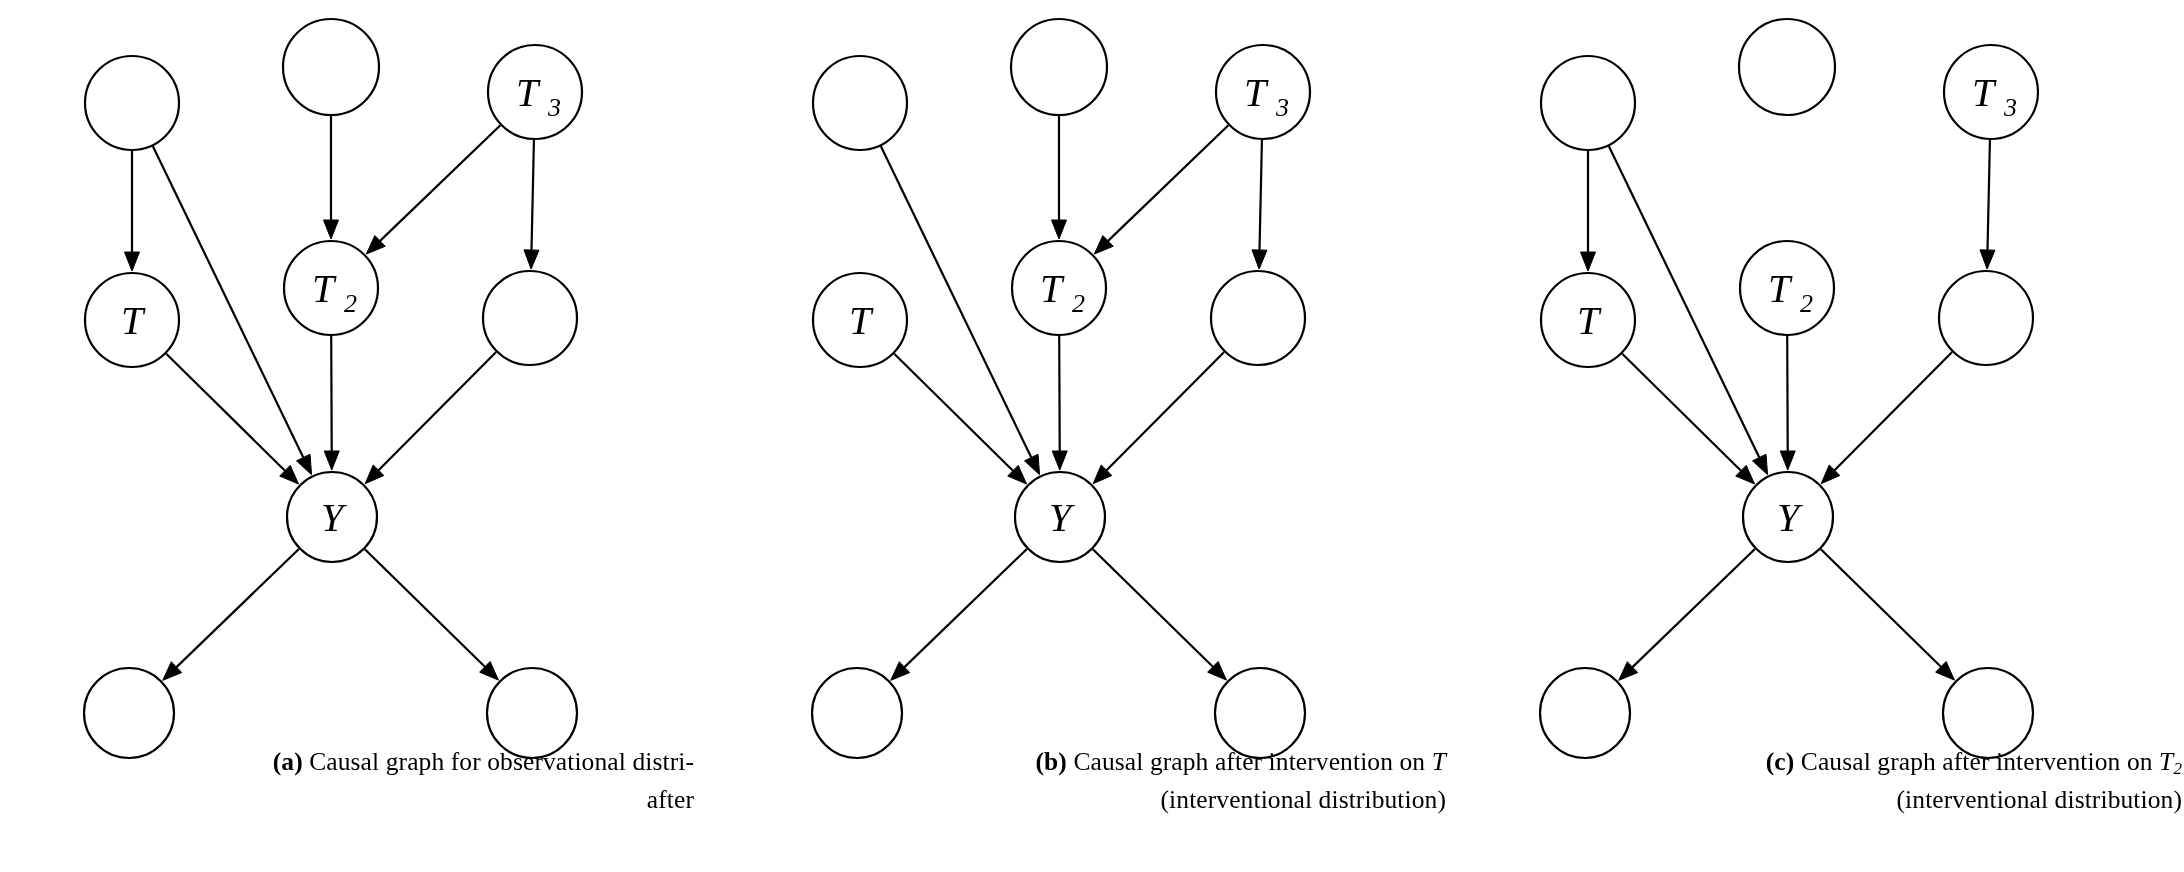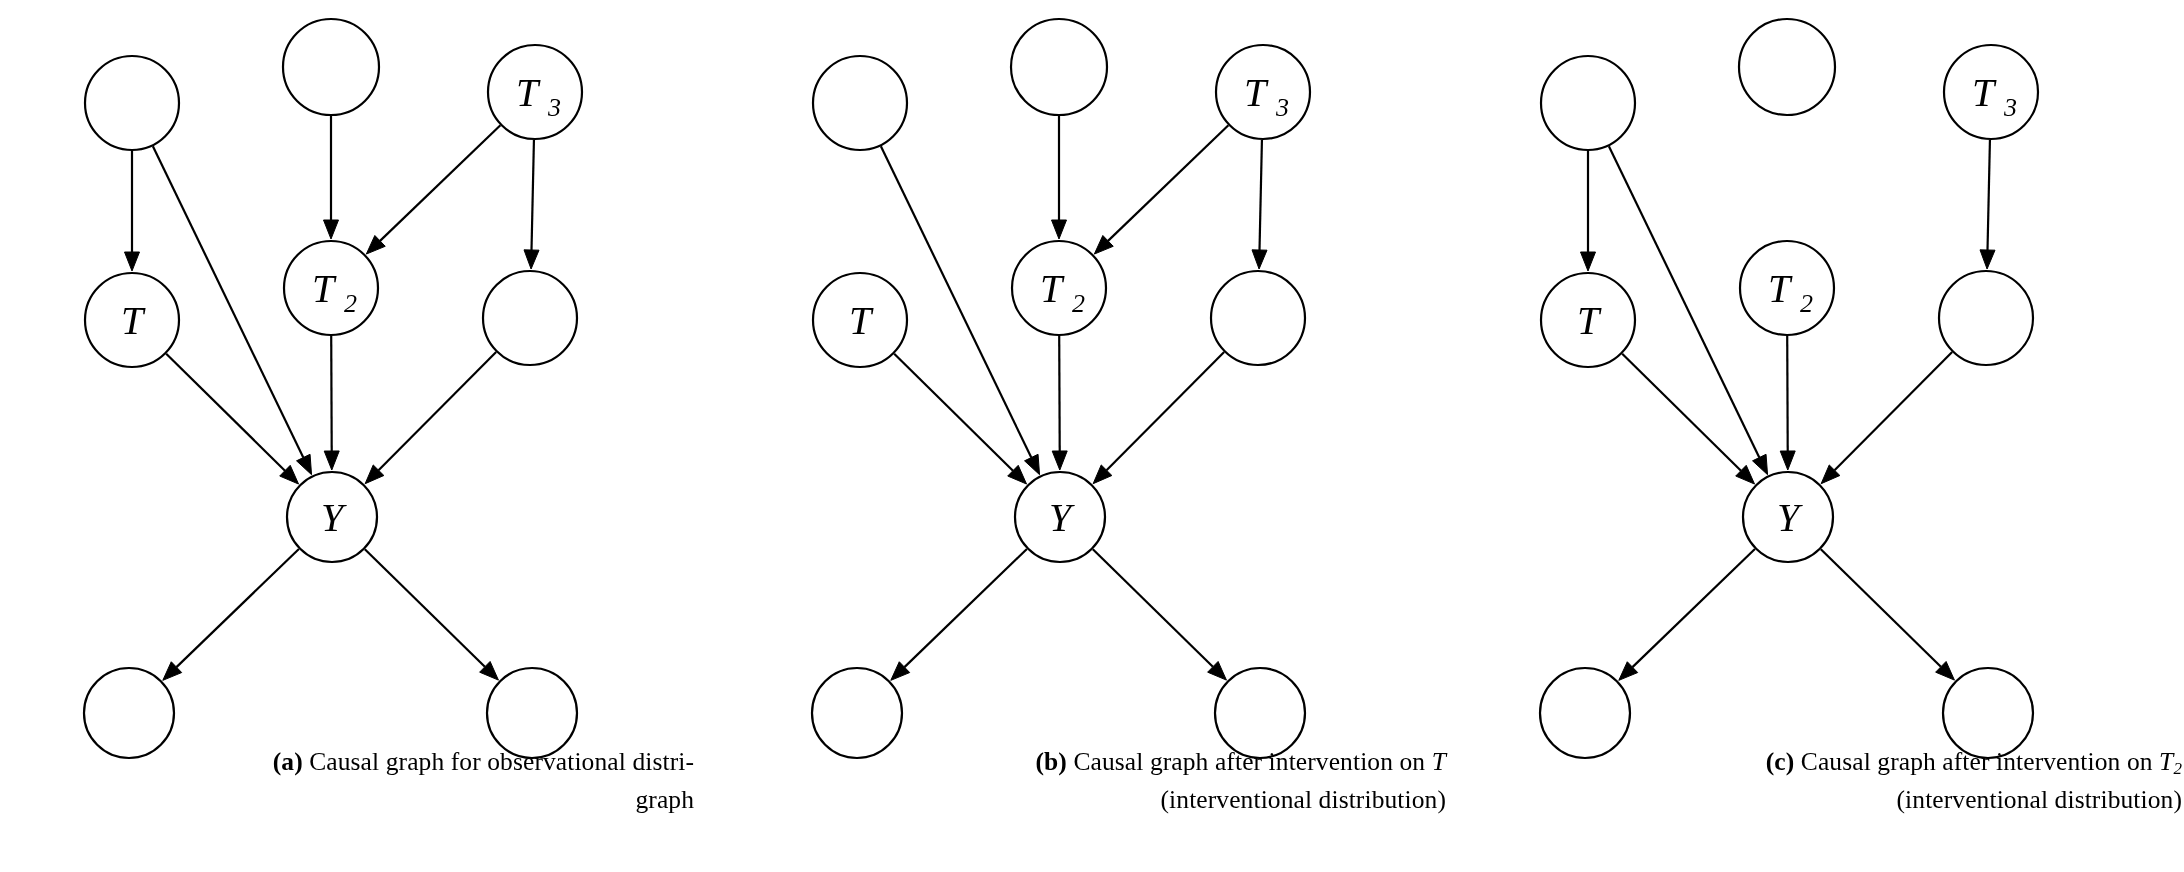--- a/index.html
+++ b/index.html
@@ -114,21 +114,21 @@
             <circle cx="129" cy="713" r="45" class="node-circle"></circle>
           </g>
           <g>
             <circle cx="532" cy="713" r="45" class="node-circle"></circle>
           </g>
         </g>
       </svg>
     <div class="caption">
       <span class="cap-label">(a)</span>
       <span>Causal graph for observational distri-</span><span class="cap-math"></span><span class="cap-sub"></span><br>
-      <span>graph</span>
+      <span>after</span>
     </div>
   </div>
 
   <div class="panel" id="panel-b">
     <svg class="panel-canvas" width="728" height="780" viewBox="0 0 728 780">
         <g>
           <line x1="152.87963249560278" y1="146.22083926589775" x2="303.2905053185462" y2="457.5713460093906" class="edge-line"></line>
           <polygon points="311.5553598480556,474.6795948854751 296.5372491832497,460.8337885868285 310.0437614538427,454.3089034319527" fill="#000000" stroke="#000000" stroke-width="1"></polygon>
           <line x1="331" y1="116" x2="331" y2="220" class="edge-line"></line>
           <polygon points="331,239 323.5,220 338.5,220" fill="#000000" stroke="#000000" stroke-width="1"></polygon>

